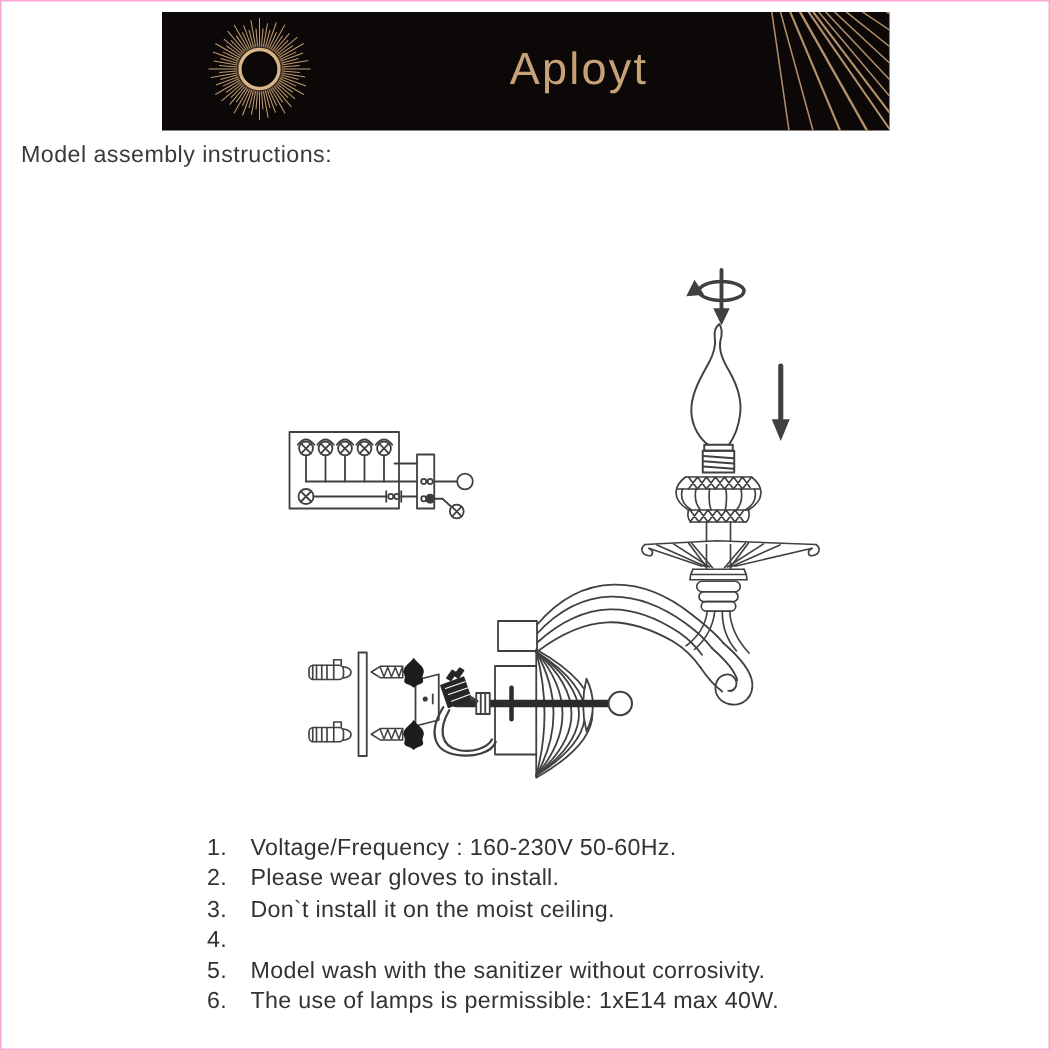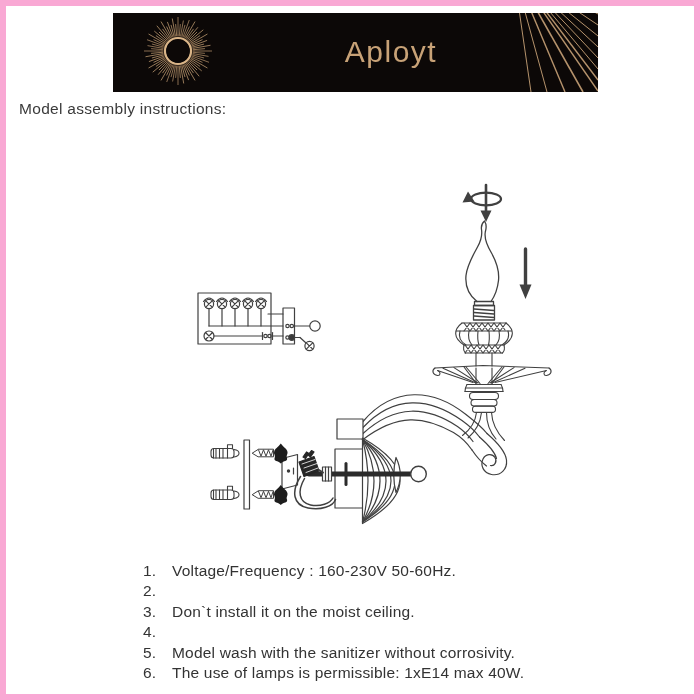--- a/index.html
+++ b/index.html
@@ -1,17 +1,17 @@
 <!DOCTYPE html>
 <html><head>
 <meta charset="utf-8">
 <style>
   html,body{margin:0;padding:0;background:#fff;}
   #page{position:relative;width:700px;height:700px;background:#ffffff;overflow:hidden;
-        font-family:"Liberation Sans",sans-serif;border:6px solid #f9a8d4;box-sizing:border-box;}
+        font-family:"Liberation Sans",sans-serif;border:1px solid #f9a8d4;box-sizing:border-box;}
 
   
   .banner{position:absolute;left:107px;top:7px;width:485px;height:79px;background:#0c0807;overflow:hidden;}
   .banner svg{position:absolute;left:0;top:0;}
   .brand{position:absolute;left:213px;top:22px;width:130px;text-align:center;
          color:#c8a277;font-size:30px;font-weight:400;letter-spacing:1.5px;
          font-family:"Liberation Sans",sans-serif;}
 
   
   .titleblock{position:absolute;left:13px;top:93px;width:700px;text-align:left;
@@ -293,20 +293,21 @@
     </g>
   </svg>
 
   <div class="instructions">
     <div class="row">
       <span class="num">1.</span>
       <span class="txt">Voltage/Frequency : 160-230V 50-60Hz.</span>
     </div>
     <div class="row">
       <span class="num">2.</span>
+      <span class="txt">Please wear gloves to install.</span>
     </div>
     <div class="row">
       <span class="num">3.</span>
       <span class="txt">Don`t install it on the moist ceiling.</span>
     </div>
     <div class="row">
       <span class="num">4.</span>
     </div>
     <div class="row">
       <span class="num">5.</span>

